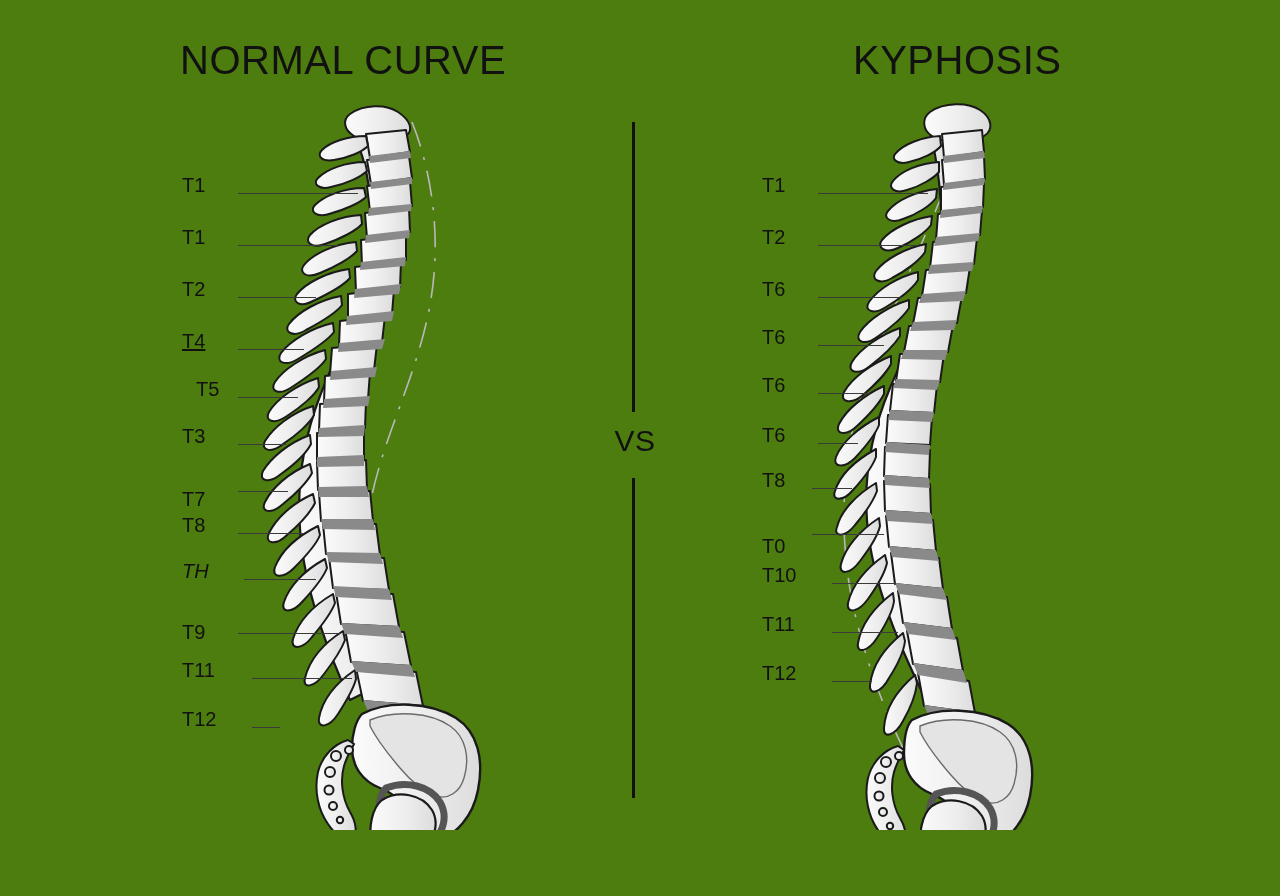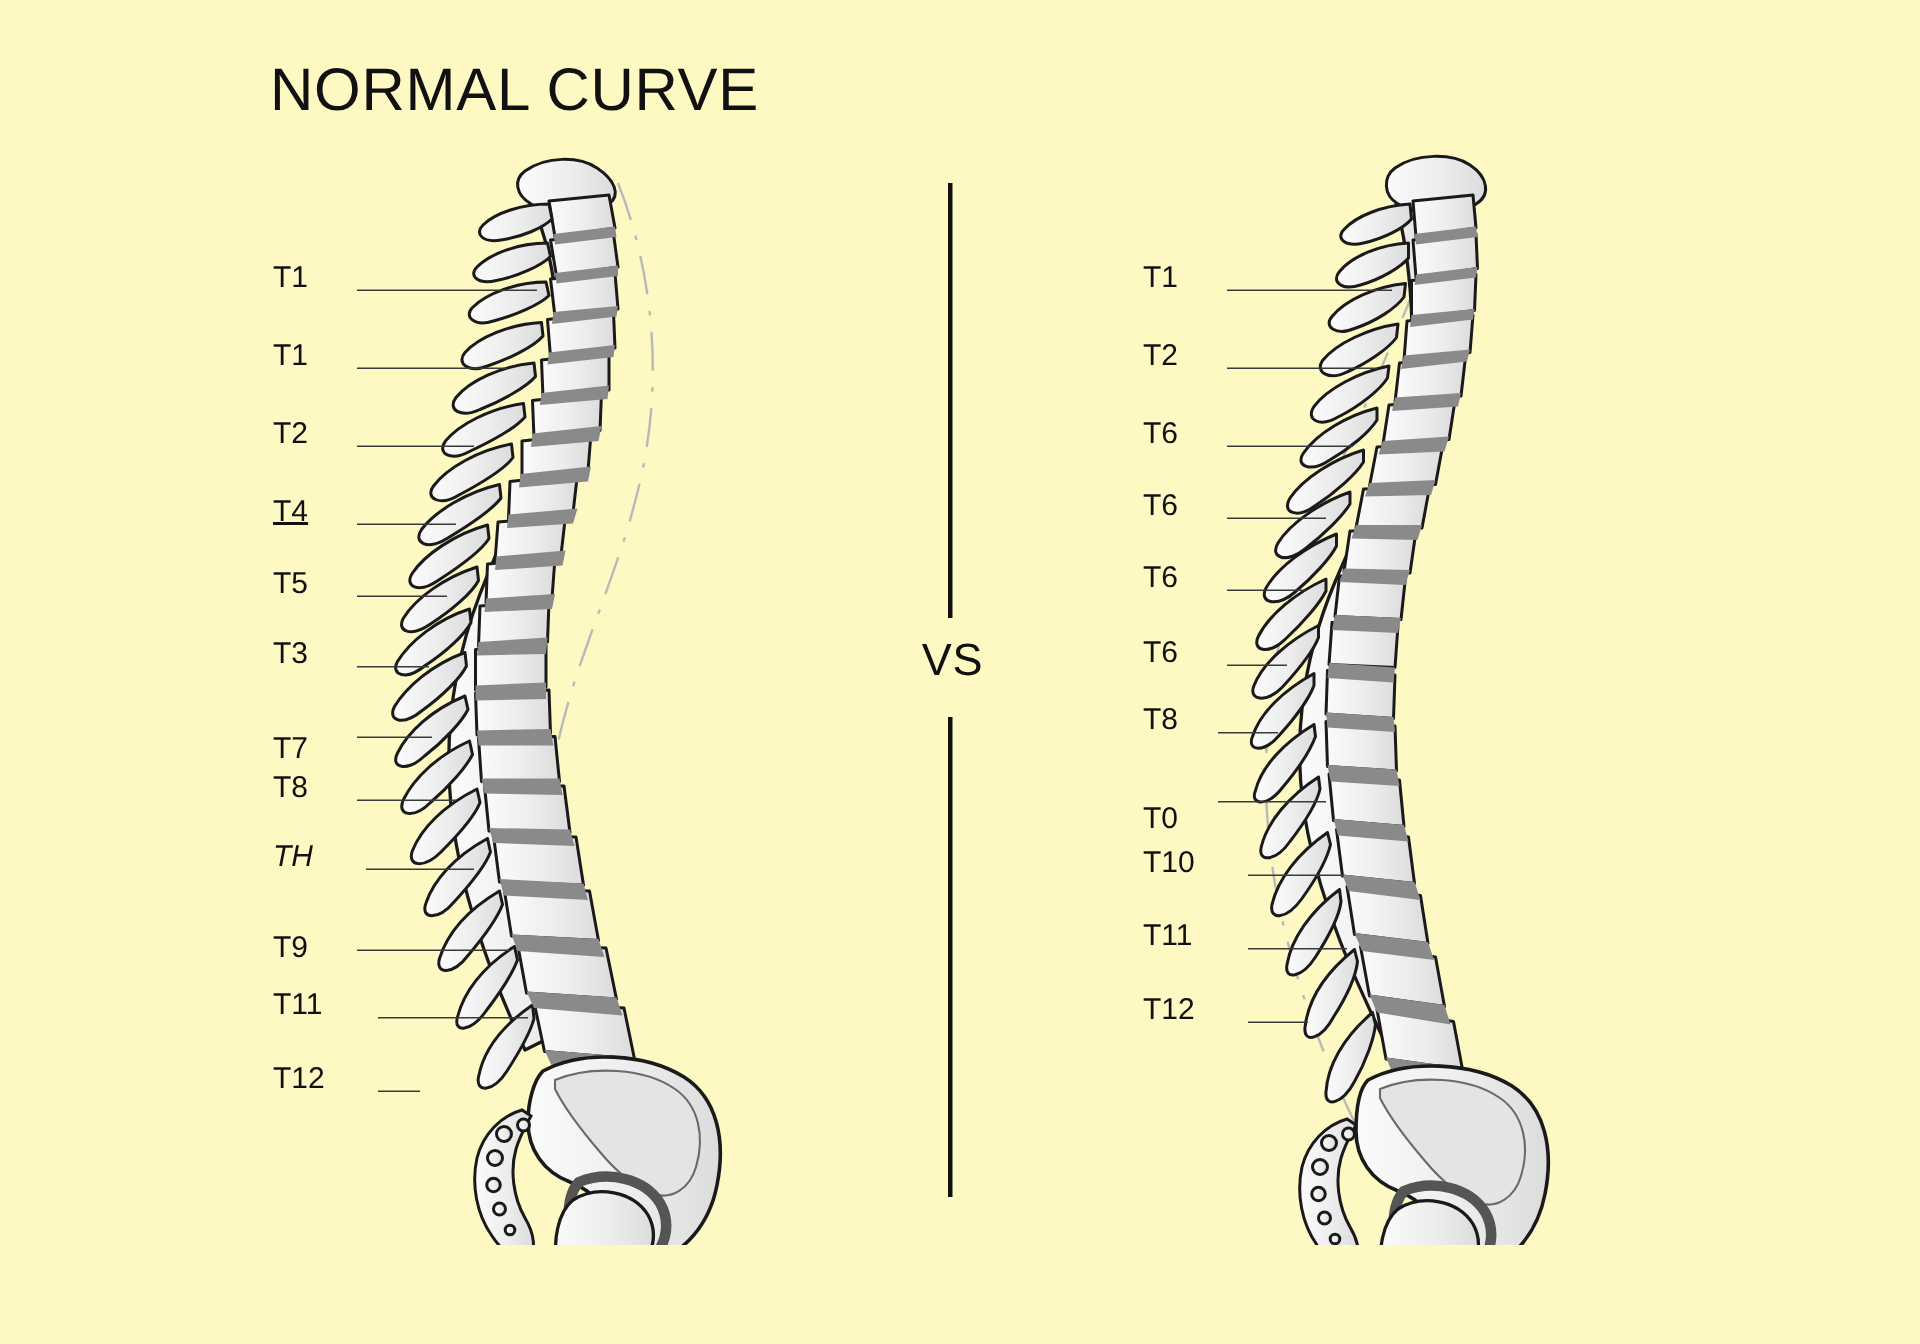--- a/index.html
+++ b/index.html
@@ -4,21 +4,21 @@
 <style>
   html, body {
     margin: 0;
     padding: 0;
     background: #ffffff;
   }
   #root {
     position: relative;
     width: 1280px;
     height: 896px;
-    background: #fef9c3;
+    background: #4d7c0f;
     font-family: "Liberation Sans", sans-serif;
     overflow: hidden;
   }
 
   
   .panel-title {
     position: absolute;
     font-size: 40px;
     font-weight: 400;
     letter-spacing: 0.5px;
@@ -75,20 +75,21 @@
 
   svg { display: block; }
 </style>
 </head>
 <body>
 
 <div id="root">
 
   <div class="panel-title" id="title-left">NORMAL CURVE</div>
 
+  <div class="panel-title" id="title-right">KYPHOSIS</div>
 
   <div class="divider-line" id="divider-top"></div>
   <div class="divider-line" id="divider-bottom"></div>
   <div id="vs-label">VS</div>
 
   <div class="figure" id="figure-left">
     <svg width="260" height="730" viewBox="0 0 260 730">
       <defs>
         <linearGradient id="boneGradL" x1="0" y1="0" x2="1" y2="0">
           <stop offset="0%" stop-color="#fbfbfb"></stop>
@@ -393,21 +394,21 @@
 
   <div id="left-labels">
       <div class="lbl lbl-left" style="left: 182px; top: 175px;">T1</div>
       <div class="leader" style="left: 238px; top: 193px; width: 120px;"></div>
       <div class="lbl lbl-left" style="left: 182px; top: 227px;">T1</div>
       <div class="leader" style="left: 238px; top: 245px; width: 100px;"></div>
       <div class="lbl lbl-left" style="left: 182px; top: 279px;">T2</div>
       <div class="leader" style="left: 238px; top: 297px; width: 78px;"></div>
       <div class="lbl lbl-left" style="left: 182px; top: 331px; text-decoration: underline;">T4</div>
       <div class="leader" style="left: 238px; top: 349px; width: 66px;"></div>
-      <div class="lbl lbl-left" style="left: 182px; top: 379px;">T5</div>
+      <div class="lbl lbl-left" style="left: 196px; top: 379px;">T5</div>
       <div class="leader" style="left: 238px; top: 397px; width: 60px;"></div>
       <div class="lbl lbl-left" style="left: 182px; top: 426px;">T3</div>
       <div class="leader" style="left: 238px; top: 444px; width: 48px;"></div>
       <div class="lbl lbl-left" style="left: 182px; top: 473px; margin-top: 16px;">T7</div>
       <div class="leader" style="left: 238px; top: 491px; width: 50px;"></div>
       <div class="lbl lbl-left" style="left: 182px; top: 515px;">T8</div>
       <div class="leader" style="left: 238px; top: 533px; width: 66px;"></div>
       <div class="lbl lbl-left" style="left: 182px; top: 561px; font-style: italic;">TH</div>
       <div class="leader" style="left: 244px; top: 579px; width: 72px;"></div>
       <div class="lbl lbl-left" style="left: 182px; top: 622px;">T9</div>

